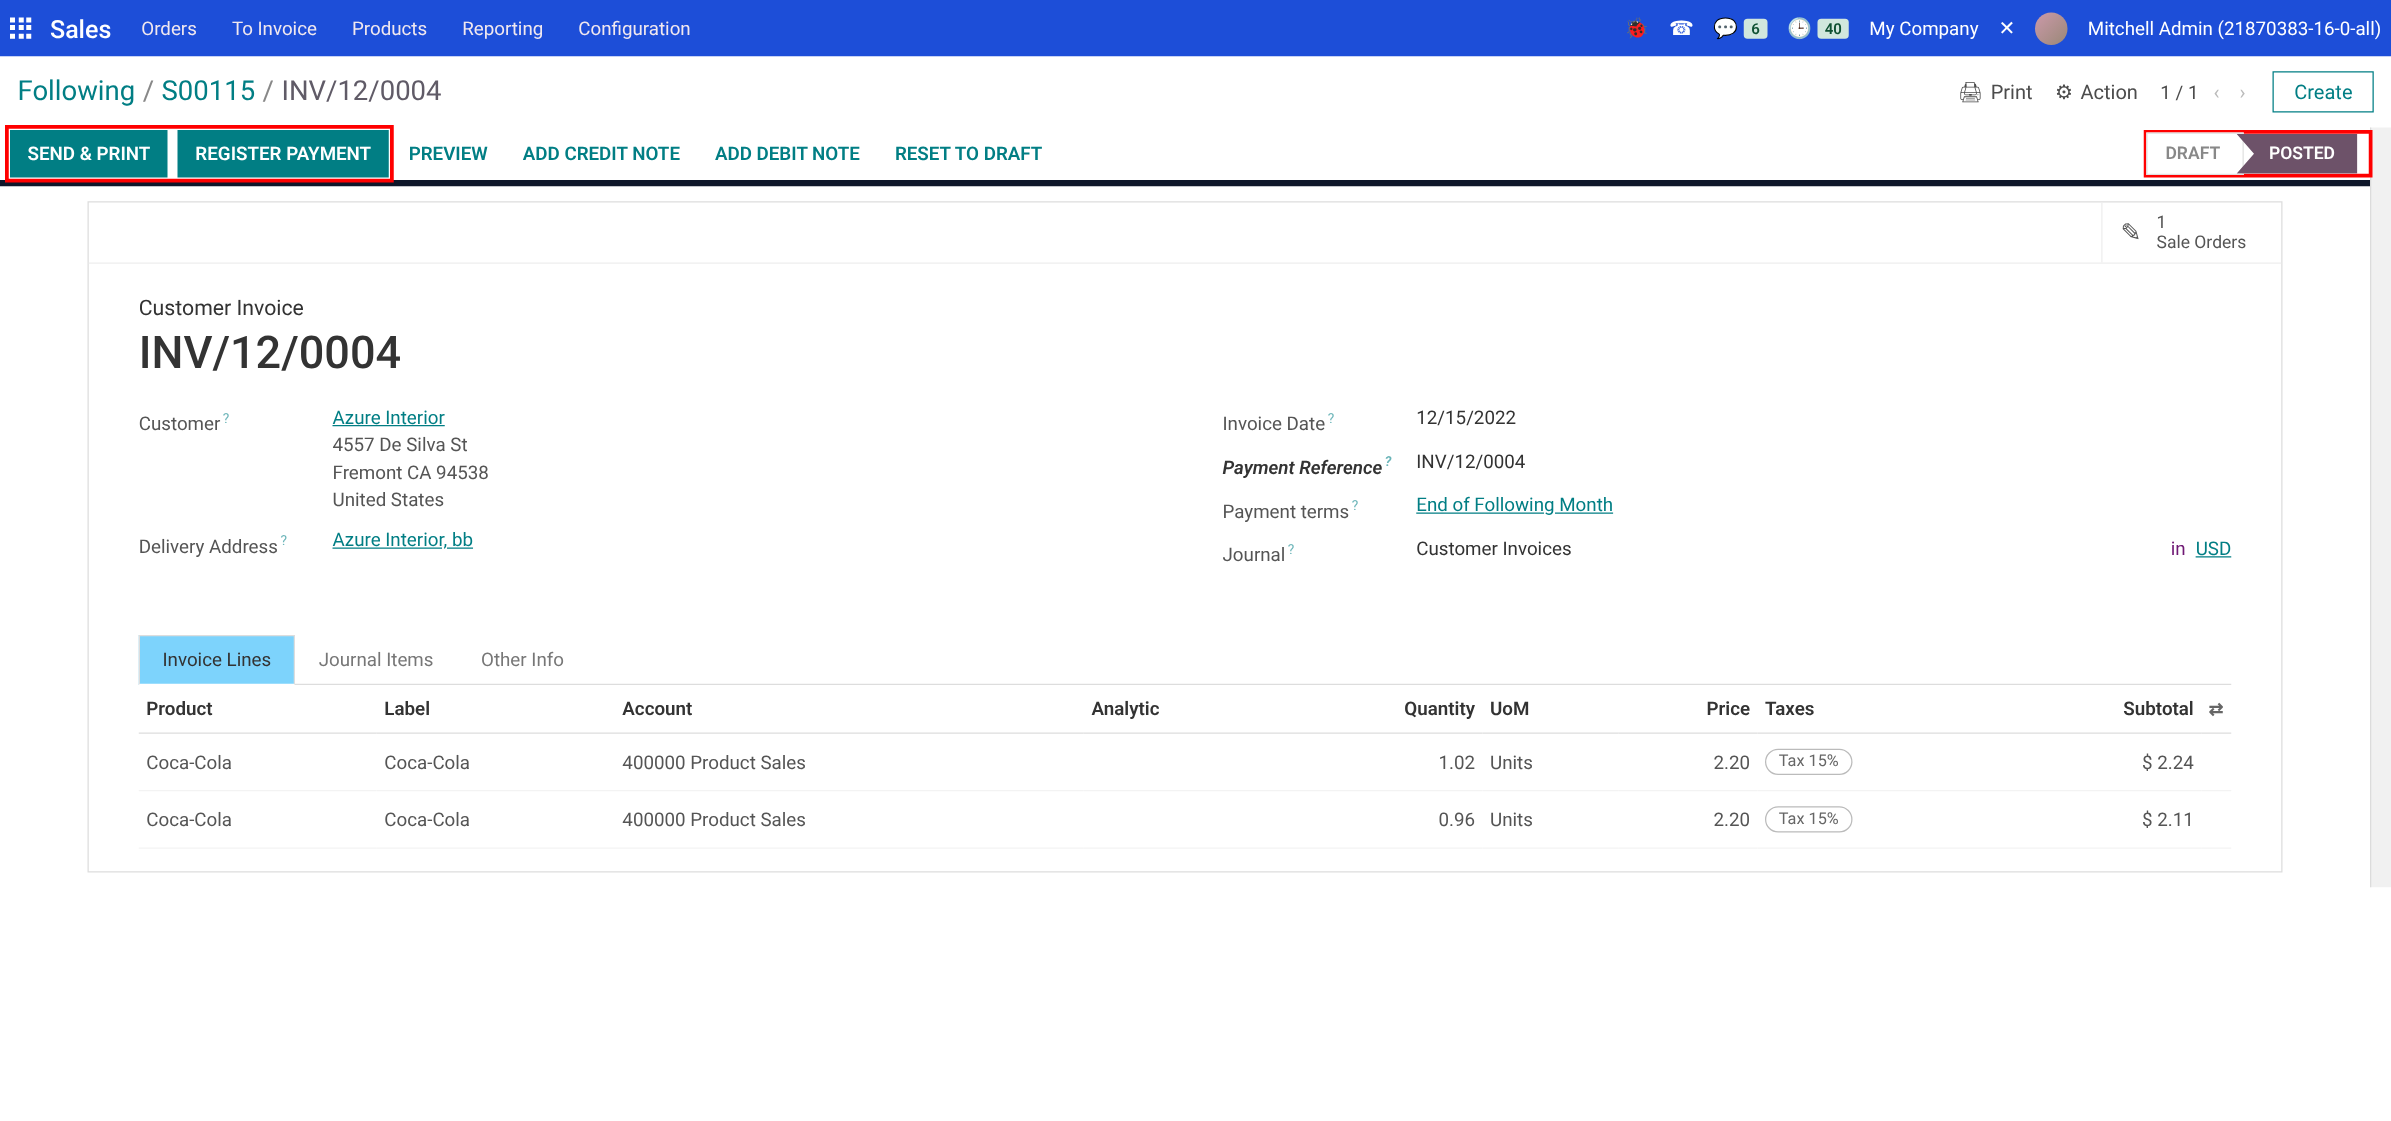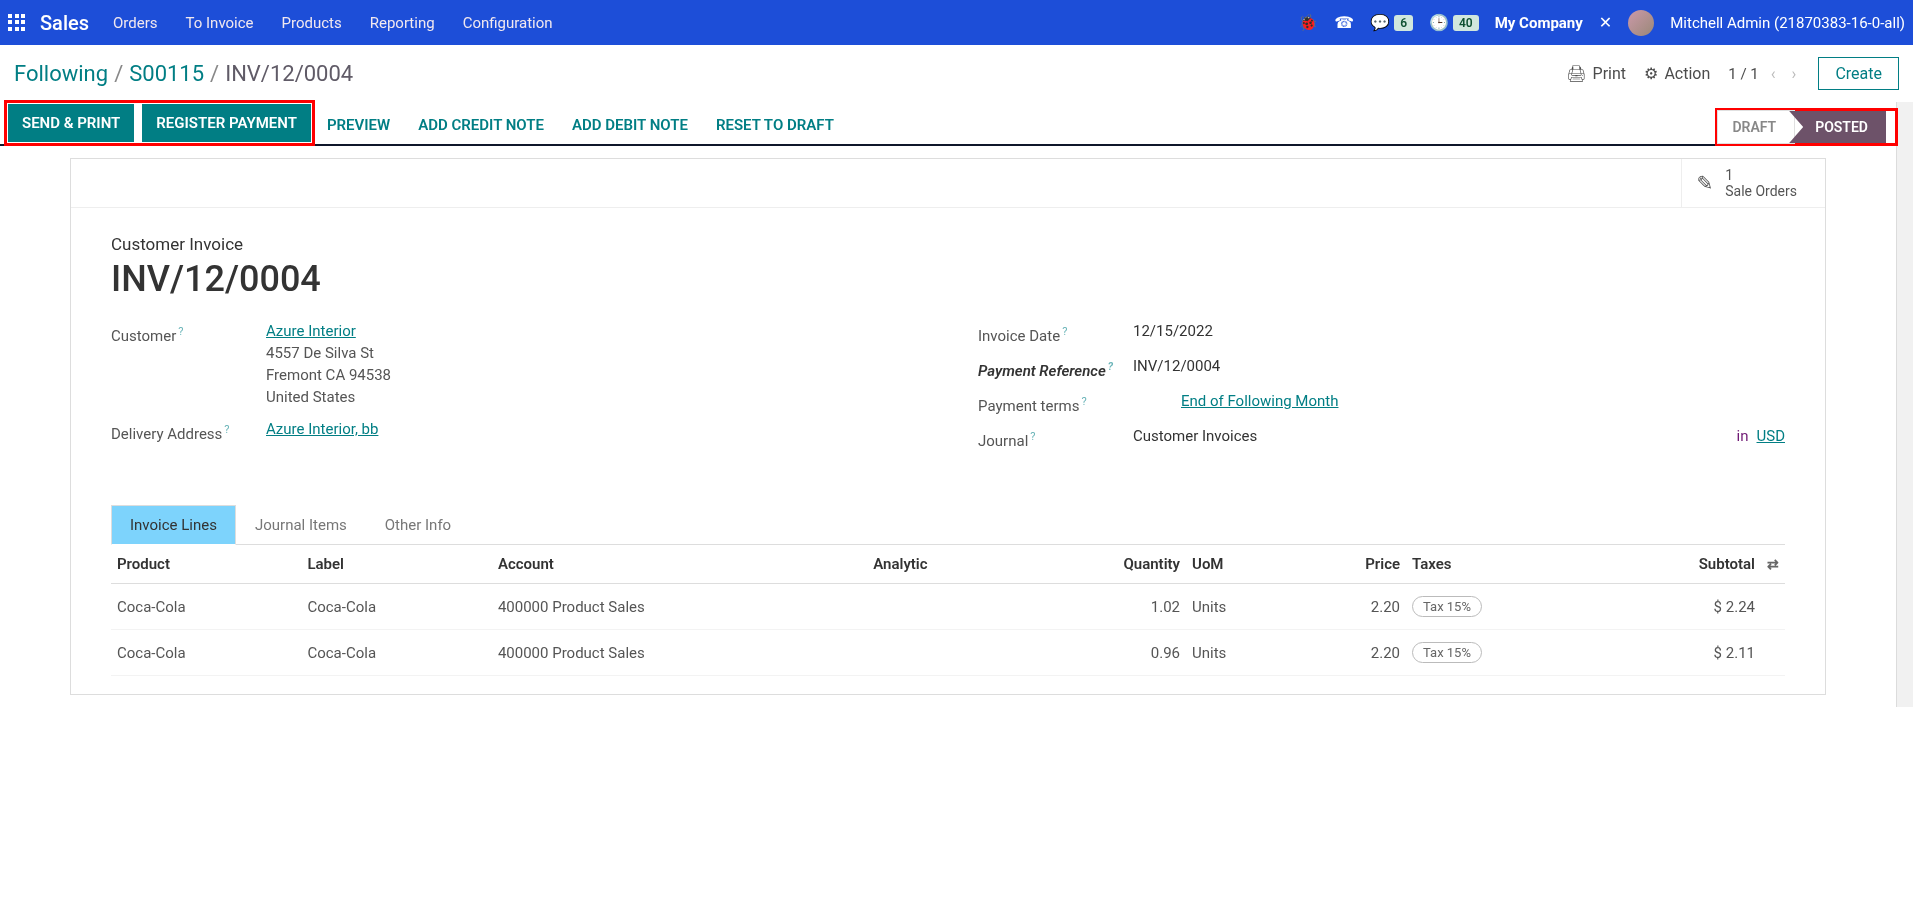--- a/index.html
+++ b/index.html
@@ -8,41 +8,41 @@
 
 .topnav { background: #1d4ed8; height: 45px; display: flex; align-items: center; padding: 0 8px; color: #fff; }
 .apps-icon { width: 18px; height: 18px; display: grid; grid-template-columns: repeat(3, 1fr); gap: 2px; margin-right: 14px; cursor: pointer; }
 .apps-icon span { background: #fff; width: 4px; height: 4px; }
 .brand { font-size: 20px; font-weight: 500; margin-right: 24px; }
 .nav-links { display: flex; gap: 28px; flex: 1; }
 .nav-links a { color: #f1e8ef; text-decoration: none; font-size: 15px; cursor: pointer; }
 .nav-right { display: flex; align-items: center; gap: 16px; }
 .nav-icon { color: #fff; font-size: 16px; cursor: pointer; display: flex; align-items: center; gap: 4px; }
 .badge { background: #d1e7dd; color: #0f5132; font-size: 12px; padding: 1px 6px; border-radius: 3px; font-weight: 600; }
-.company { font-size: 15px; font-weight: bold; }
+.company { font-size: 15px; }
 .avatar { width: 26px; height: 26px; border-radius: 50%; background: linear-gradient(135deg, #c9a, #987); }
 .username { font-size: 15px; }
 
 
 .breadcrumb-bar { display: flex; align-items: center; justify-content: space-between; padding: 12px 14px; }
 .breadcrumb { font-size: 22px; color: #605b67; }
 .breadcrumb a { color: #017e84; cursor: pointer; }
 .breadcrumb .sep { color: #888; margin: 0 6px; }
 .breadcrumb .current { color: #605b67; }
 .bar-actions { display: flex; align-items: center; gap: 18px; }
 .bar-actions .action-item { display: flex; align-items: center; gap: 6px; font-size: 16px; color: #4c4c4c; cursor: pointer; }
 .pager { display: flex; align-items: center; gap: 8px; font-size: 15px; color: #4c4c4c; }
 .pager-arrow { color: #bbb; font-size: 16px; cursor: pointer; padding: 0 4px;}
 .create-btn { border: 1px solid #017e84; color: #017e84; background: #fff; padding: 6px 16px; font-size: 16px; cursor: pointer; }
 
 
 .hl-red { outline: 3px solid #ff0000; outline-offset: -1px; }
 
 
-.actions-row { display: flex; align-items: flex-end; padding: 0 0 0 6px; position: relative; border-bottom: 2px solid #0f172a; background:#fff;}
+.actions-row { display: flex; align-items: center; padding: 0 0 0 6px; position: relative; border-bottom: 5px solid #0f172a; background:#fff;}
 .actions-left { display:flex; align-items:center; }
 .btn-primary { background: #017e84; color: #fff; border: none; padding: 10px 14px; font-size: 15px; font-weight: 600; cursor: pointer; margin-right: 8px; }
 .btn-link { background: none; border: none; color: #017e84; font-size: 15px; font-weight: 600; padding: 10px 14px; cursor: pointer; }
 .status-wrap { margin-left: auto; display: flex; align-items: center; position: relative; padding-right: 10px;}
 .status-draft { background: #fff; border: 1px solid #e0e0e0; color: #888; font-size: 14px; font-weight: 600; padding: 8px 18px 8px 14px; position: relative; }
 .status-posted { background: #6d5269; color: #fff; font-size: 14px; font-weight: 600; padding: 8px 18px 8px 26px; position: relative; clip-path: polygon(0 0, 100% 0, 100% 100%, 0 100%, 14px 50%); margin-left: -6px;}
 .scrollbar-stub { width: 17px; background: #f1f1f1; border-left:1px solid #dcdcdc; align-self: stretch;}
 
 
 .alert { background: #d9edee; color: #4a6066; padding: 12px 16px; font-size: 16px; }
@@ -200,21 +200,21 @@
 
         <div class="col">
           <div class="field-row">
             <div class="field-label"><span>Invoice Date</span><sup>?</sup></div>
             <div class="field-value">12/15/2022</div>
           </div>
           <div class="field-row" style="margin-top:12px;">
             <div class="field-label bold"><span>Payment Reference</span><sup>?</sup></div>
             <div class="field-value">INV/12/0004</div>
           </div>
-          <div class="field-row" style="margin-top:12px;gap:48px;">
+          <div class="field-row" style="margin-top:12px;">
             <div class="field-label"><span>Payment terms</span><sup>?</sup></div>
             <div class="field-value"><a>End of Following Month</a></div>
           </div>
           <div class="field-row" style="margin-top:12px;">
             <div class="field-label"><span>Journal</span><sup>?</sup></div>
             <div class="field-value journal-row">
               <span style="flex:1;">Customer Invoices</span>
               <span class="in-label">in</span>
               <a>USD</a>
             </div>

